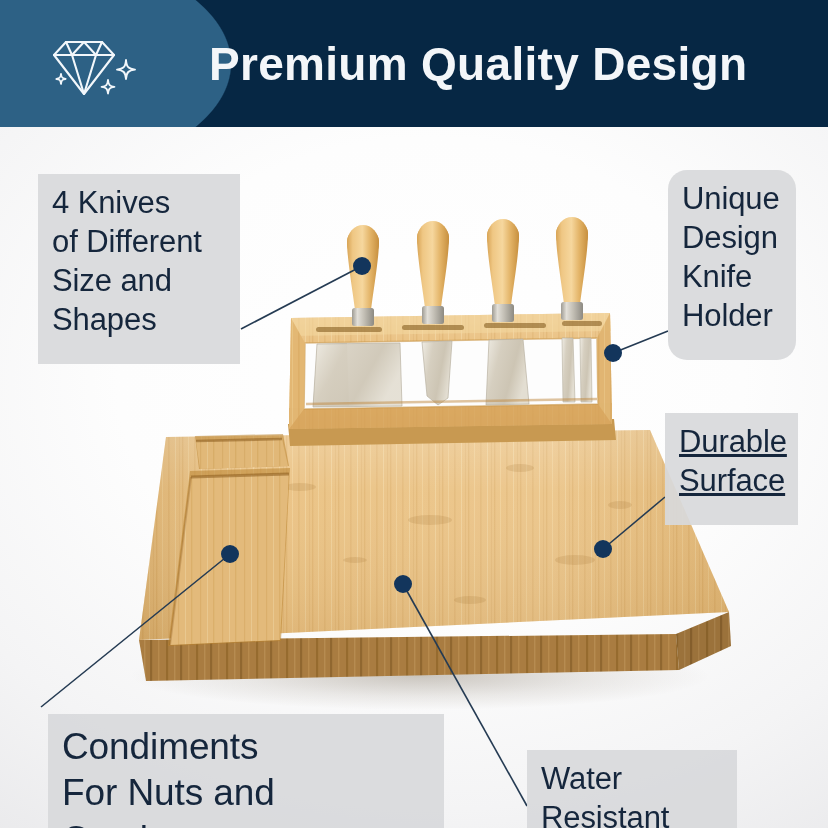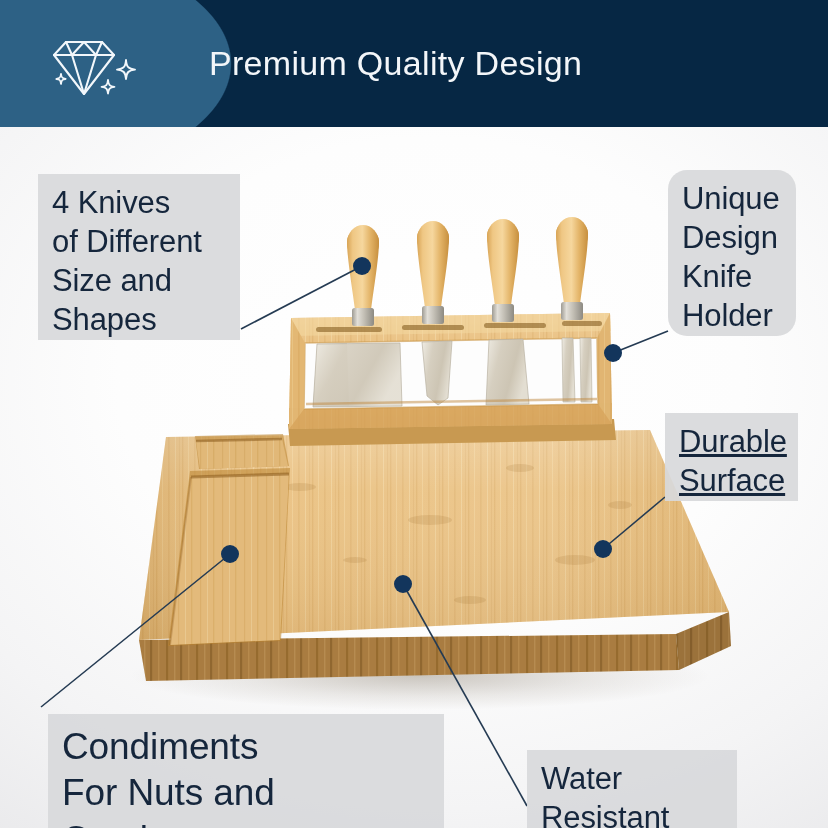--- a/index.html
+++ b/index.html
@@ -31,32 +31,32 @@
     mask-image:radial-gradient(ellipse 100% 130% at 0% 50%, #000 0 72%, transparent 72.4%);
   }
   #diamond-icon{
     position:absolute; left:40px; top:36px;
     width:104px; height:66px;
   }
   #header-title{
     position:absolute; left:209px; top:0; height:127px;
     display:flex; align-items:center;
     color:#f3f6f9;
-    font-size:34px;
-    font-weight:400;
+    font-size:46px;
+    font-weight:700;
     letter-spacing:0.3px;
     white-space:nowrap;
   }
 
   
   .callout{
     position:absolute;
     background:rgba(216,217,219,0.92);
     color:#15263c;
-    padding:10px 14px 0 14px;
+    padding:10px 14px 24px 14px;
     font-size:31px;
     line-height:1.255;
     font-weight:400;
     letter-spacing:-0.1px;
     white-space:pre-line;
     z-index:6;
   }
   #cal-knives   { left:38px;  top:174px; width:202px; }
   #cal-holder   { left:668px; top:170px; width:128px;border-radius:19px; }
   #cal-durable  { left:665px; top:413px; width:133px;text-decoration:underline; }

